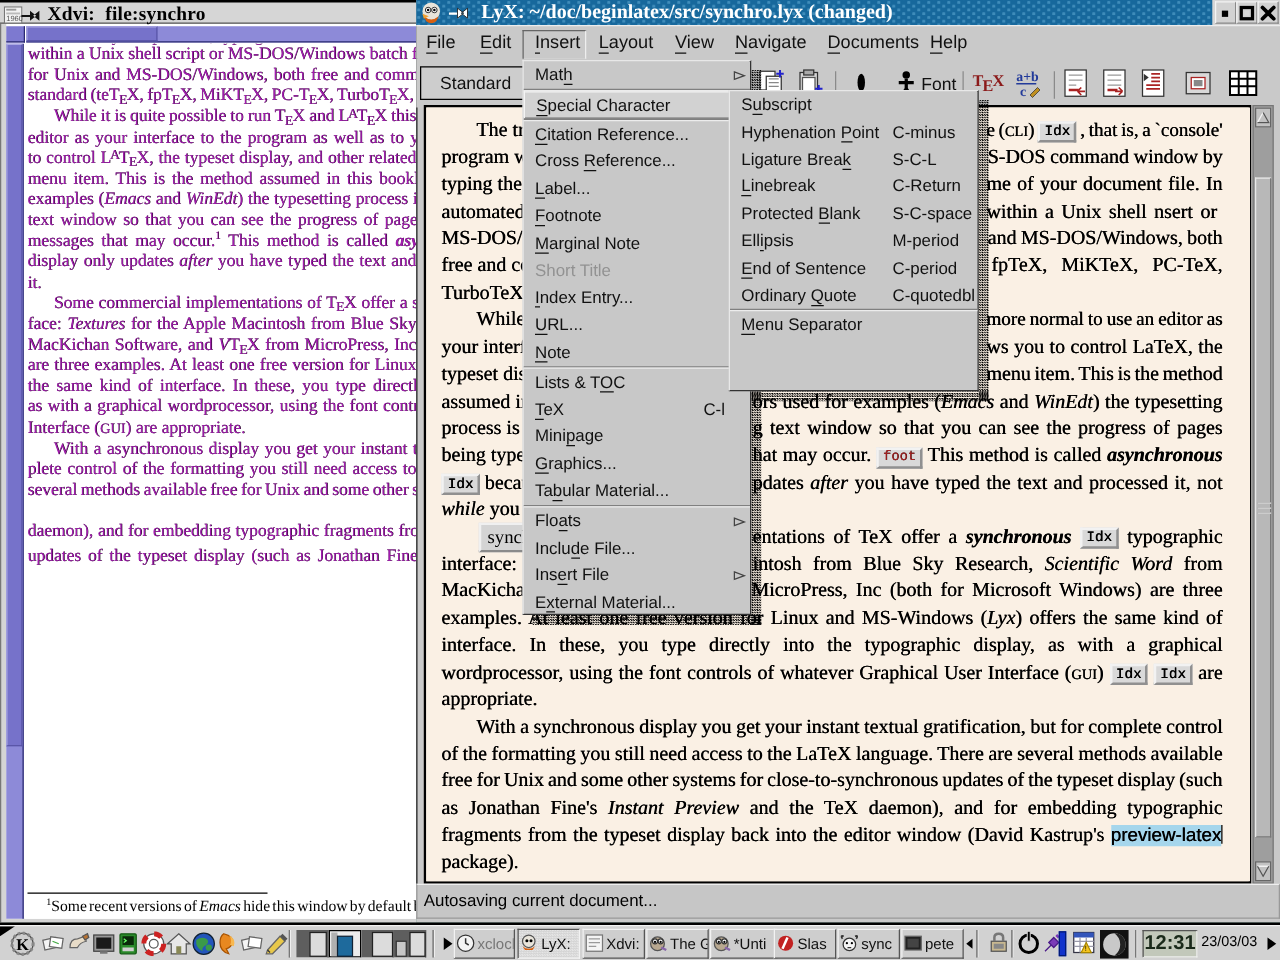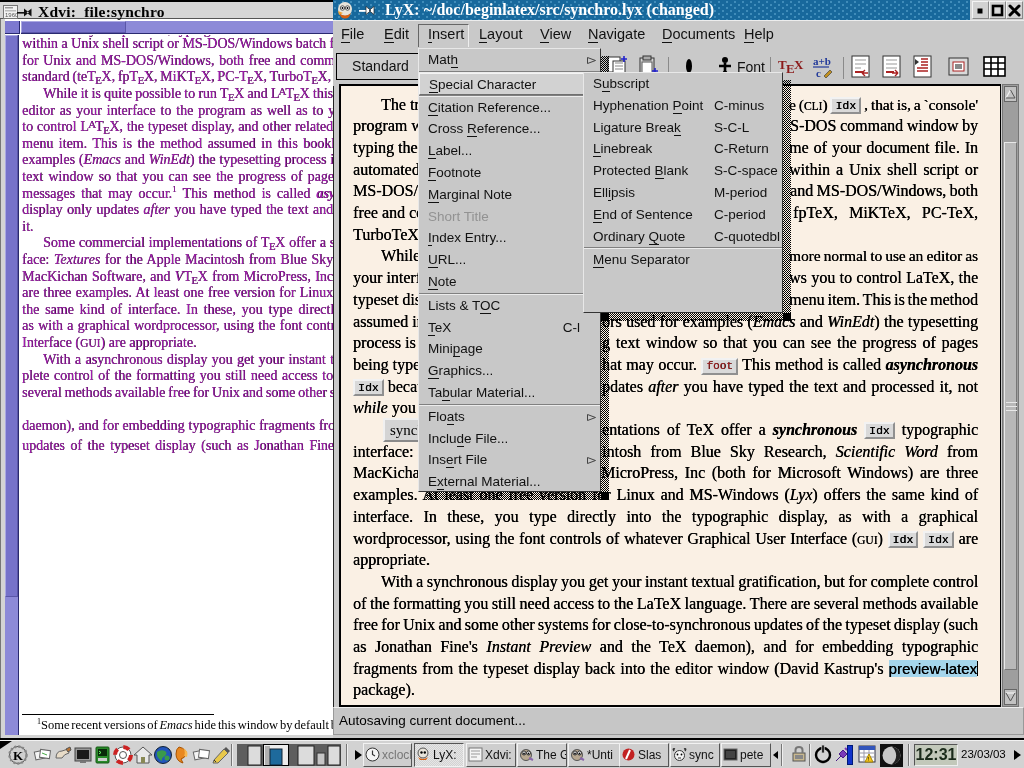--- a/index.html
+++ b/index.html
@@ -285,21 +285,21 @@
       </div>
 <div class="clipL" style="top:377.4px">
         <div class="ly" id="L17" style="">MacKichan Software, and <i>VTeX</i> from MicroPress</div>
       </div>
 <div class="clipL" style="top:332.0px;height:24px">
         <span class="inset" style="left:42px">synchronous</span>
       </div>
 <div class="ly" id="R0" style="left:448px;top:8.5px;word-spacing:-0.88px;font-size:15.3px;">e (<span class="sc">CLI</span>) <span class="idx">Idx</span> , that is, a `console'</div>
 <div class="ly" id="R1" style="left:449px;top:30.2px;word-spacing:-0.29px;">S-DOS command window by</div>
 <div class="ly" id="R2" style="left:448px;top:51.9px;word-spacing:1.01px;">me of your document file. In</div>
-<div class="ly" id="R3" style="left:448px;top:73.6px;word-spacing:1.98px;">within a Unix shell script or</div>
+<div class="ly" id="R3" style="left:448px;top:73.6px;word-spacing:1.98px;">within a Unix shell nsert or</div>
 <div class="ly" id="R4" style="left:449px;top:95.3px;word-spacing:-0.58px;">and MS-DOS/Windows, both</div>
 <div class="ly" id="R5" style="left:452px;top:117.0px;word-spacing:7.30px;">fpTeX, MiKTeX, PC-TeX,</div>
 <div class="ly" id="R7" style="left:448px;top:160.4px;word-spacing:-0.64px;font-size:15.3px;">more normal to use an editor as</div>
 <div class="ly" id="R8" style="left:448px;top:182.1px;word-spacing:0.35px;">ws you to control LaTeX, the</div>
 <div class="ly" id="R9" style="left:448px;top:203.8px;word-spacing:-1.07px;">menu item. This is the method</div>
 <div class="ly" id="R10" style="left:261px;top:225.5px;word-spacing:0.34px;">ors used for examples (<i>Emacs</i> and <i>WinEdt</i>) the typesetting</div>
 <div class="ly" id="R11" style="left:261px;top:247.2px;word-spacing:1.82px;">g text window so that you can see the progress of pages</div>
 <div class="ly" id="R12" style="left:261px;top:268.9px;word-spacing:0.54px;">hat may occur. <span class="idx foot">foot</span> This method is called <b><i>asynchronous</i></b></div>
 <div class="ly" id="R13" style="left:261px;top:290.6px;word-spacing:1.21px;">pdates <i>after</i> you have typed the text and processed it, not</div>
 <div class="ly" id="R15" style="left:261px;top:334.0px;word-spacing:2.91px;">entations of TeX offer a <b><i>synchronous</i></b> <span class="idx">Idx</span> typographic</div>

